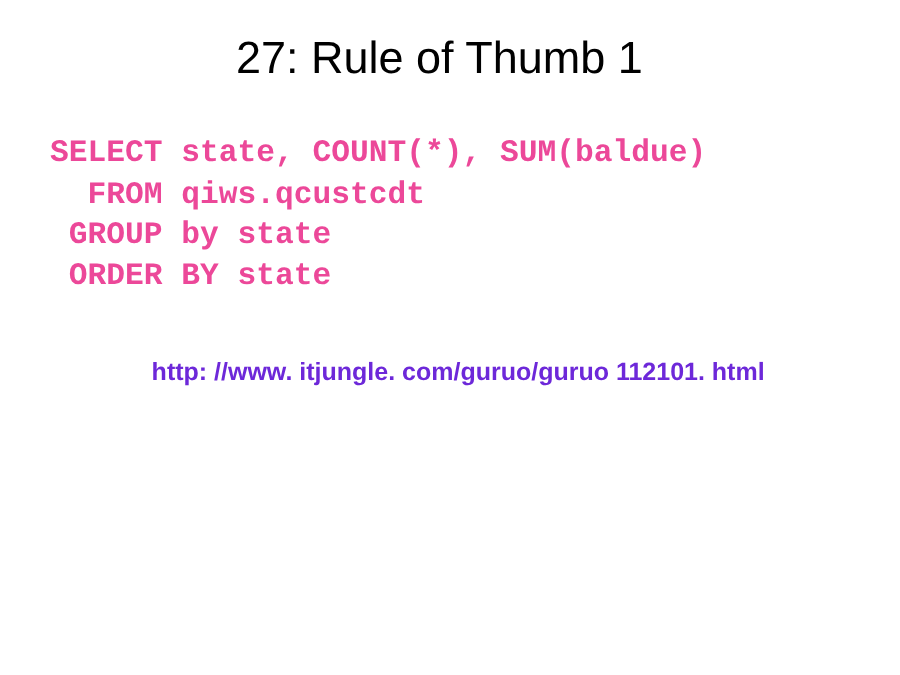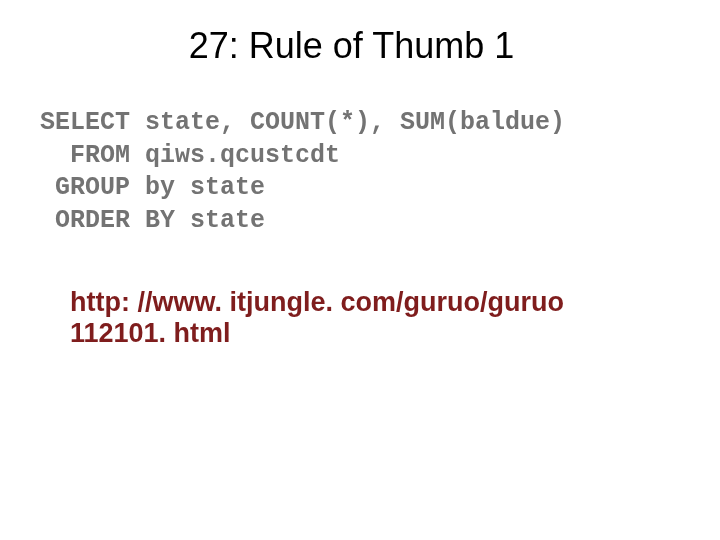--- a/index.html
+++ b/index.html
@@ -27,31 +27,32 @@
     }
     .body-text {
       font-size: 24px;
       line-height: 1.25;
       margin-bottom: 30px;
     }
     .sql-block {
       font-family: "Courier New", Courier, monospace;
       font-size: 25px;
       font-weight: bold;
-      color: #737373;
+      color: #ec4899;
       line-height: 1.3;
       white-space: pre;
       margin-bottom: 50px;
     }
     .footer-link {
       font-family: Arial, Helvetica, sans-serif;
-      font-size: 27px;
+      font-size: 20px;
       font-weight: bold;
-      color: #7f1d1d;
+      color: #6d28d9;
       margin-left: 30px;
+      text-align: center;
     }
   </style>
 </head>
 <body>
 
 <div class="slide">
   <h1 class="title">27: Rule of Thumb 1</h1>
   <div class="sql-block">SELECT state, COUNT(*), SUM(baldue)
   FROM qiws.qcustcdt
  GROUP by state

